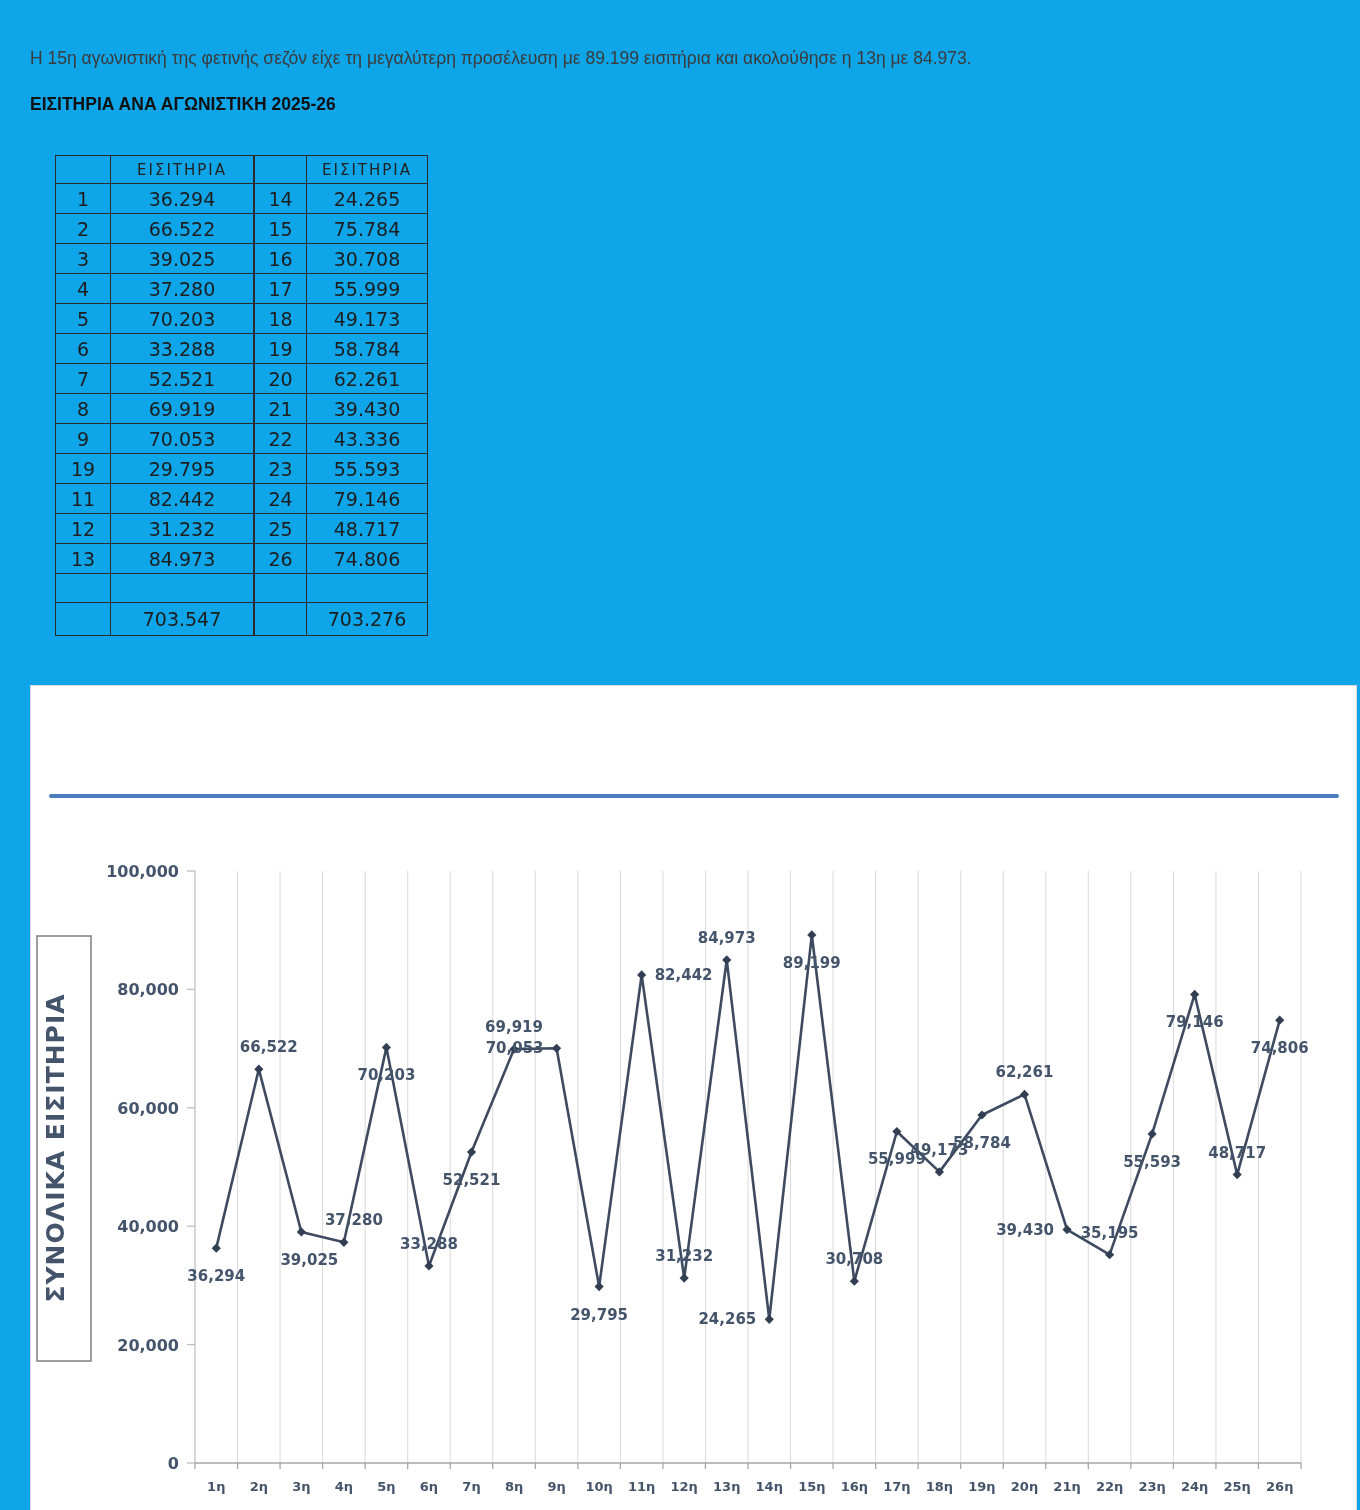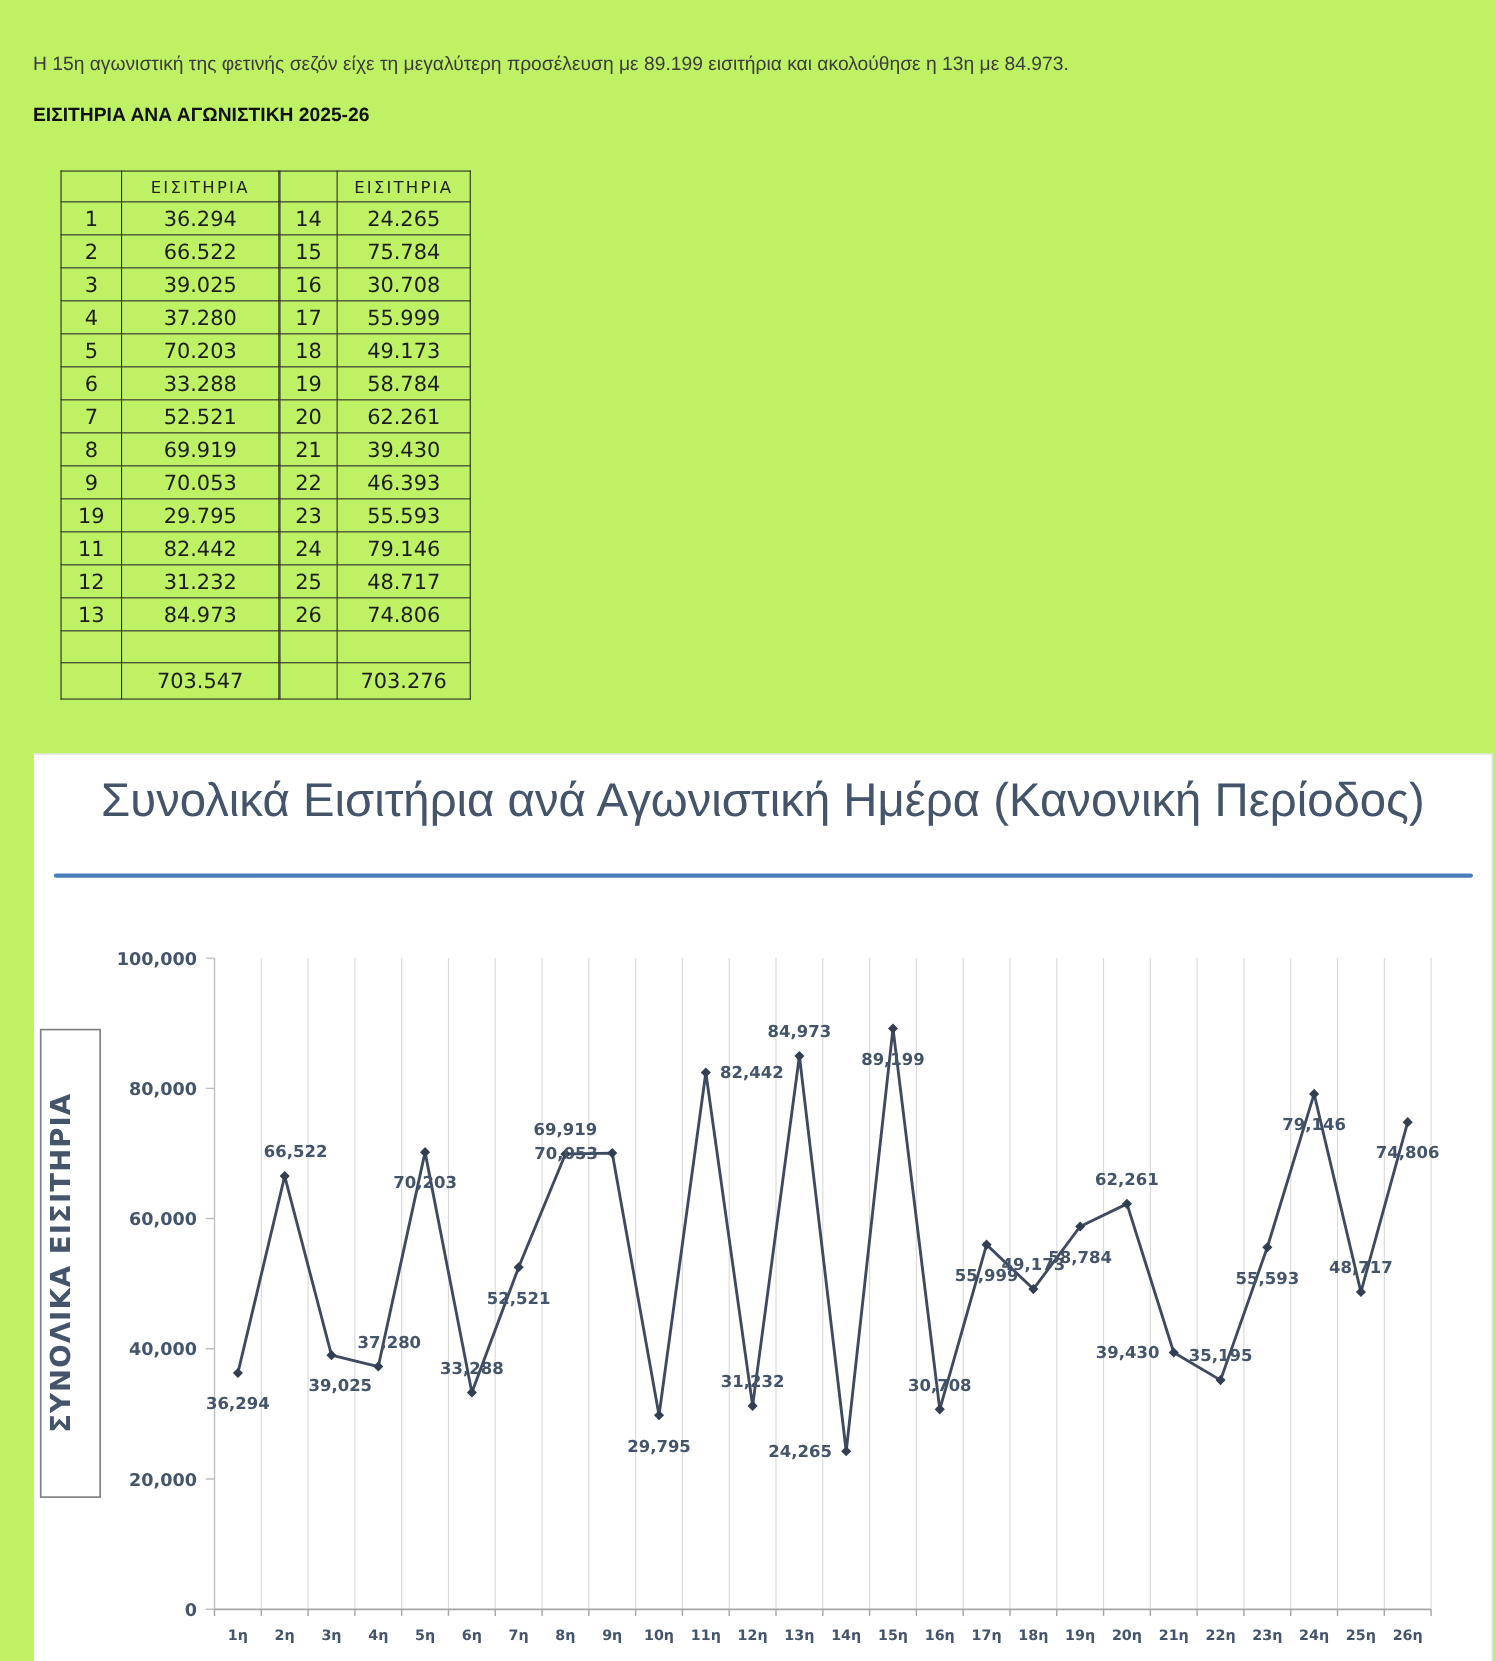--- a/index.html
+++ b/index.html
@@ -1,17 +1,17 @@
 <!DOCTYPE html>
 <html><head>
 <meta charset="utf-8">
 <style>
   html,body{margin:0;padding:0;background:#ffffff;}
   body{width:1360px;height:1510px;overflow:hidden;font-family:"Liberation Sans",sans-serif;}
-  .page{position:relative;width:1360px;height:1510px;background:#bef264;}
+  .page{position:relative;width:1360px;height:1510px;background:#0ea5e9;}
 
   .intro{position:absolute;left:30px;top:30px;width:1320px;
          font-size:17.5px;color:#3b3b3b;white-space:nowrap;}
   .section-title{position:absolute;left:30px;top:94px;margin:0;
          font-size:17.5px;font-weight:bold;color:#111;text-align:center;}
 
   .tables-row{position:absolute;left:55px;top:155px;display:flex;}
   table.tix{border-collapse:collapse;font-family:"DejaVu Sans",sans-serif;
             table-layout:fixed;}
   table.tix td{border:1.5px solid #2b2b2b;text-align:center;vertical-align:middle;
@@ -151,21 +151,21 @@
           <tr>
             <td>20</td>
             <td>62.261</td>
           </tr>
           <tr>
             <td>21</td>
             <td>39.430</td>
           </tr>
           <tr>
             <td>22</td>
-            <td>46.393</td>
+            <td>43.336</td>
           </tr>
           <tr>
             <td>23</td>
             <td>55.593</td>
           </tr>
           <tr>
             <td>24</td>
             <td>79.146</td>
           </tr>
           <tr>
@@ -182,21 +182,20 @@
           </tr>
           <tr class="total-row">
             <td></td>
             <td>703.276</td>
           </tr>
         </tbody>
     </table>
   </div>
 
   <div class="chart-frame">
-    <div class="chart-title">Συνολικά Εισιτήρια ανά Αγωνιστική Ημέρα (Κανονική Περίοδος)</div>
     <div class="chart-underline"></div>
     <svg id="chart-svg" width="1327" height="833" viewBox="0 0 1327 833">
         <line x1="206.53846153846155" y1="185" x2="206.53846153846155" y2="777" stroke="#d9d9d9" stroke-width="1"></line>
         <line x1="249.0769230769231" y1="185" x2="249.0769230769231" y2="777" stroke="#d9d9d9" stroke-width="1"></line>
         <line x1="291.61538461538464" y1="185" x2="291.61538461538464" y2="777" stroke="#d9d9d9" stroke-width="1"></line>
         <line x1="334.1538461538462" y1="185" x2="334.1538461538462" y2="777" stroke="#d9d9d9" stroke-width="1"></line>
         <line x1="376.69230769230774" y1="185" x2="376.69230769230774" y2="777" stroke="#d9d9d9" stroke-width="1"></line>
         <line x1="419.2307692307692" y1="185" x2="419.2307692307692" y2="777" stroke="#d9d9d9" stroke-width="1"></line>
         <line x1="461.7692307692308" y1="185" x2="461.7692307692308" y2="777" stroke="#d9d9d9" stroke-width="1"></line>
         <line x1="504.3076923076923" y1="185" x2="504.3076923076923" y2="777" stroke="#d9d9d9" stroke-width="1"></line>

